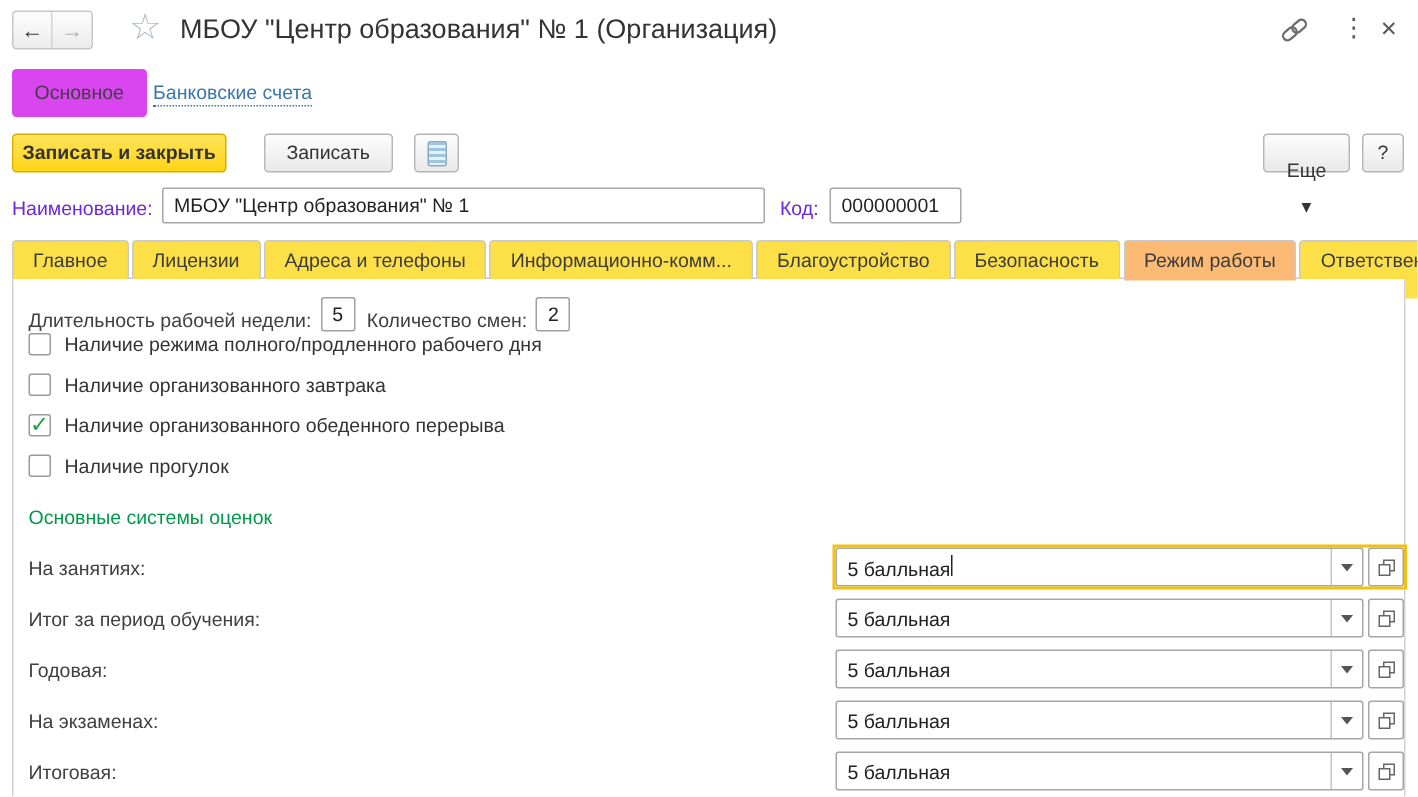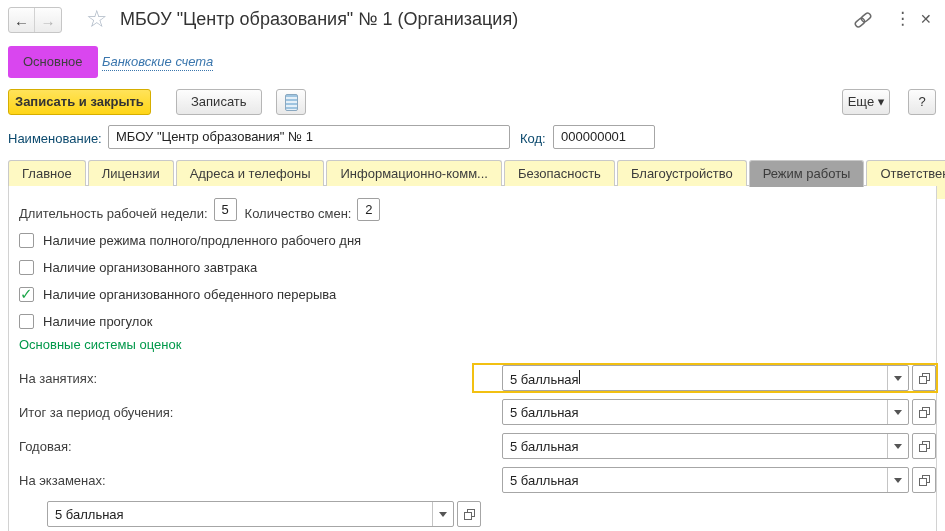--- a/index.html
+++ b/index.html
@@ -23,78 +23,78 @@
   .title { position:absolute; left:120px; top:9px; font-size:18px; color:#333; white-space:nowrap; }
   .hdr-ic { position:absolute; top:10px; color:#5a5a5a; }
   .link-ic { left:852px; top:12px; }
   .kebab { left:894px; font-size:17px; letter-spacing:0; line-height:18px; }
   .close { left:920px; font-size:14px; top:11px; }
 
   
   .section-chip { position:absolute; left:8px; top:46px; height:32px; line-height:32px;
     padding:0 15px; background:#d946ef; border-radius:3px; color:#3f3f3f; }
   .bank-link { position:absolute; left:102px; top:54px; color:#3a76ad;
-    border-bottom:1px dotted #3a76ad; padding-bottom:1px; cursor:default;font-style:italic; }
+    border-bottom:1px dotted #3a76ad; padding-bottom:1px; cursor:default; }
 
   
   .btn { position:absolute; top:89px; height:26px; line-height:24px;
     border:1px solid #b6b6b6; border-radius:3px; background:linear-gradient(#fdfdfd,#e9e9e9);
     padding:0 14px; color:#333; text-align:center; cursor:default; }
   .btn-primary { left:8px; background:linear-gradient(#ffe35a,#ffd517);
     border-color:#d6ae00; font-weight:bold; padding:0 6px; }
   .btn-save { left:176px; }
   .btn-icon { left:276px; width:30px; padding:0; display:flex; align-items:center; justify-content:center; }
   .cardfile { width:13px; height:17px; border:1px solid #8aa8c0; border-radius:2px;
     background:repeating-linear-gradient(180deg,#9ec4e0 0 2px,#e6f0f8 2px 4px); }
-  .btn-more { left:842px; width:48px; padding:0; }
+  .btn-more { left:842px; width:58px; padding:12px; }
   .btn-help { left:908px; width:28px; padding:0; }
 
   
-  .lbl { color:#0c4a6e; }
+  .lbl { color:#6d28d9; }
   .name-lbl { position:absolute; left:8px; top:127px; line-height:24px; }
   .inp { border:1px solid #a6a6a6; border-radius:2px; height:24px; line-height:22px;
     padding:0 7px; background:#fff; color:#222; }
   .name-inp { position:absolute; left:108px; top:125px; width:402px; }
   .code-lbl { position:absolute; left:520px; top:127px; line-height:24px; }
-  .code-inp { position:absolute; left:553px; top:125px; width:102px; }
+  .code-inp { position:absolute; left:553px; top:125px; width:88px; }
 
   
   .tabbar { position:absolute; left:8px; top:160px; right:8px; display:flex; gap:2px; height:26px; }
   .tabline { position:absolute; left:8px; top:185px; width:929px; height:1px; background:#c9c9c9; }
-  .tab { height:39px; line-height:25px; padding:0 13px; background:#fef9c3;
+  .tab { height:39px; line-height:25px; padding:0 13px; background:#fde047;
     border:1px solid #c9c9c9; border-bottom:none; border-radius:3px 3px 0 0;
     color:#3c3c3c; white-space:nowrap; cursor:default; }
-  .tab.active { background:#a3a3a3; height:27px; position:relative; z-index:2; }
+  .tab.active { background:#fdba74; height:27px; position:relative; z-index:2; }
 
   
   .panel { position:absolute; left:8px; top:186px; width:929px; height:345px;
     border-left:1px solid #d2d2d2; border-right:1px solid #d2d2d2; background:#fff;
     padding:9px 0 0 10px; }
 
   .week-row { display:flex; align-items:flex-end; height:26px; }
   .mini-inp { width:23px; height:23px; border:1px solid #a0a0a0; border-radius:2px;
     text-align:center; line-height:21px; color:#222; margin:0 8px 0 6px; background:#fff; }
   .week-row .lbl2 { color:#3f3f3f; }
 
-  .cb-row { display:flex; align-items:flex-end; height:26px; margin-top:1px; }
+  .cb-row { display:flex; align-items:flex-start; height:26px; margin-top:1px; }
   .cb-box { width:15px; height:15px; border:1px solid #9a9a9a; border-radius:2px;
     background:#fff; margin-right:9px; position:relative; flex:0 0 auto; }
   .cb-box .glyph { display:none; position:absolute; left:0px; top:-3px;
     color:#1ba548; font-size:15px; font-weight:bold; }
   .cb-row.checked .cb-box .glyph { display:block; }
   .cb-row .lbl2 { color:#333; }
 
   .green-heading { margin-top:8px; height:20px; color:#00984a; }
 
   .grade-row { display:flex; align-items:center; height:26px; margin-top:8px;justify-content:space-between; }
   .grade-row .glabel { width:187px; color:#3f3f3f; flex:0 0 auto; }
   .combo-wrap { display:flex; align-items:center; }
   .grade-row.focused .combo-wrap { outline:2px solid #f2c011; }
-  .combo { display:flex; align-items:center; width:407px; height:26px;
-    border:1px solid #a6a6a6; border-radius:2px; background:#fff;margin-left:28px; }
+  .combo { display:flex; align-items:center; width:352px; height:26px;
+    border:1px solid #a6a6a6; border-radius:2px; background:#fff; }
   .combo .val { flex:1; padding:0 7px; color:#222; white-space:nowrap; overflow:hidden; }
   .caret { display:none; width:1px; height:14px; background:#222; }
   .grade-row.focused .caret { display:inline-block; }
   .combo .arrow-zone { width:21px; align-self:stretch; border-left:1px solid #c4c4c4;
     display:flex; align-items:center; justify-content:center; }
   .tri-down { width:0; height:0; border-left:4px solid transparent;
     border-right:4px solid transparent; border-top:5px solid #555; }
   .open-btn { width:24px; height:26px; margin-left:3px; border:1px solid #a6a6a6;
     border-radius:2px; background:#fff; display:flex; align-items:center; justify-content:center; }
 </style>
@@ -139,22 +139,22 @@
   <div class="inp name-inp">МБОУ "Центр образования" № 1</div>
   <div class="lbl code-lbl">Код:</div>
   <div class="inp code-inp">000000001</div>
 
   <div class="tabline"></div>
   <div class="tabbar">
     <div class="tab">Главное</div>
     <div class="tab">Лицензии</div>
     <div class="tab">Адреса и телефоны</div>
     <div class="tab">Информационно-комм...</div>
+    <div class="tab">Благоустройство</div>
     <div class="tab">Безопасность</div>
-    <div class="tab">Благоустройство</div>
     <div class="tab active">Режим работы</div>
     <div class="tab">Ответственные лица</div>
   </div>
 
   <div class="panel">
 
     <div class="week-row">
       <span class="lbl2">Длительность рабочей недели:</span>
       <span class="mini-inp">5</span>
       <span class="lbl2">Количество смен:</span>
@@ -248,20 +248,21 @@
         <span class="open-btn">
           <svg width="13" height="13" viewBox="0 0 13 13">
             <rect x="4.5" y="1.5" width="7" height="7" fill="#fff" stroke="#666"></rect>
             <rect x="1.5" y="4.5" width="7" height="7" fill="#fff" stroke="#666"></rect>
           </svg>
         </span>
       </span>
     </div>
 
     <div class="grade-row">
+      <span class="glabel">Итоговая:</span>
       <span class="combo-wrap">
         <span class="combo">
           <span class="val"><span>5 балльная</span></span>
           <span class="arrow-zone">
               <span class="tri-down"></span>
             </span>
         </span>
         <span class="open-btn">
           <svg width="13" height="13" viewBox="0 0 13 13">
             <rect x="4.5" y="1.5" width="7" height="7" fill="#fff" stroke="#666"></rect>

